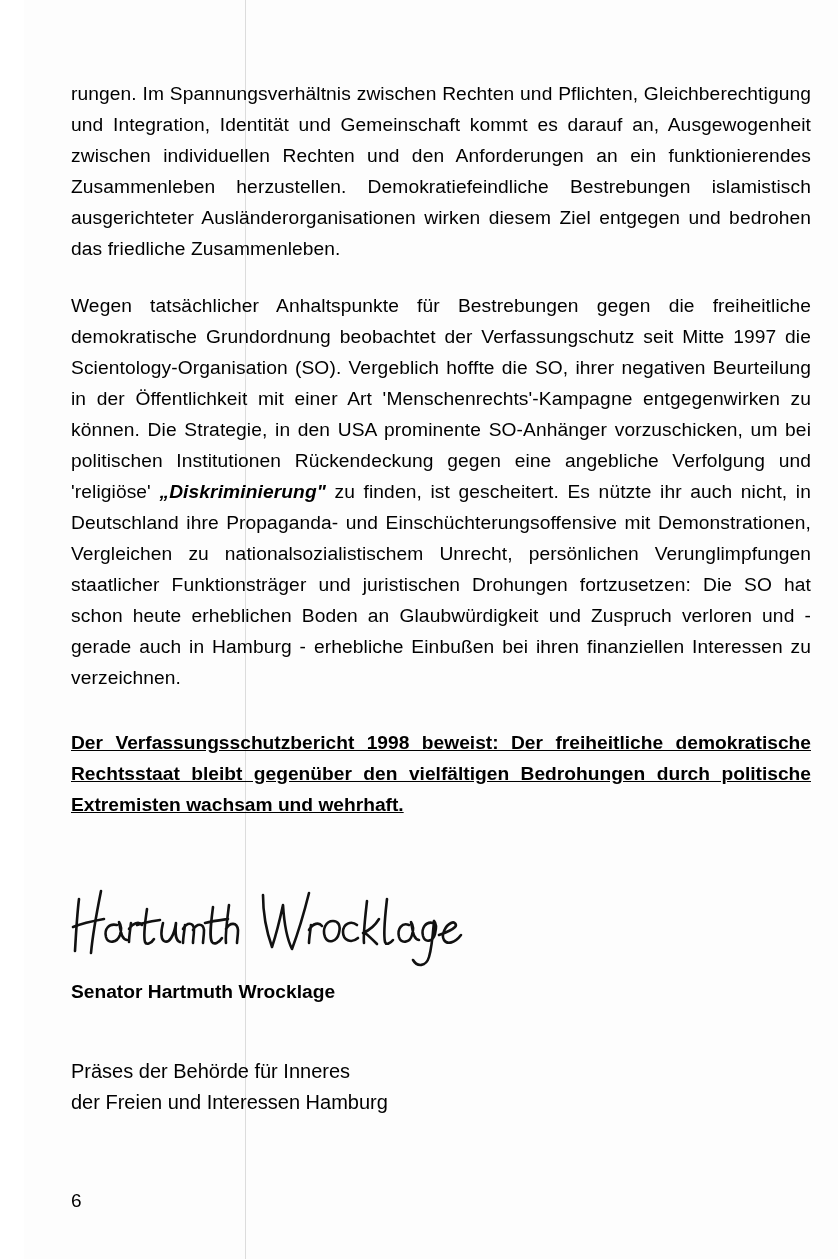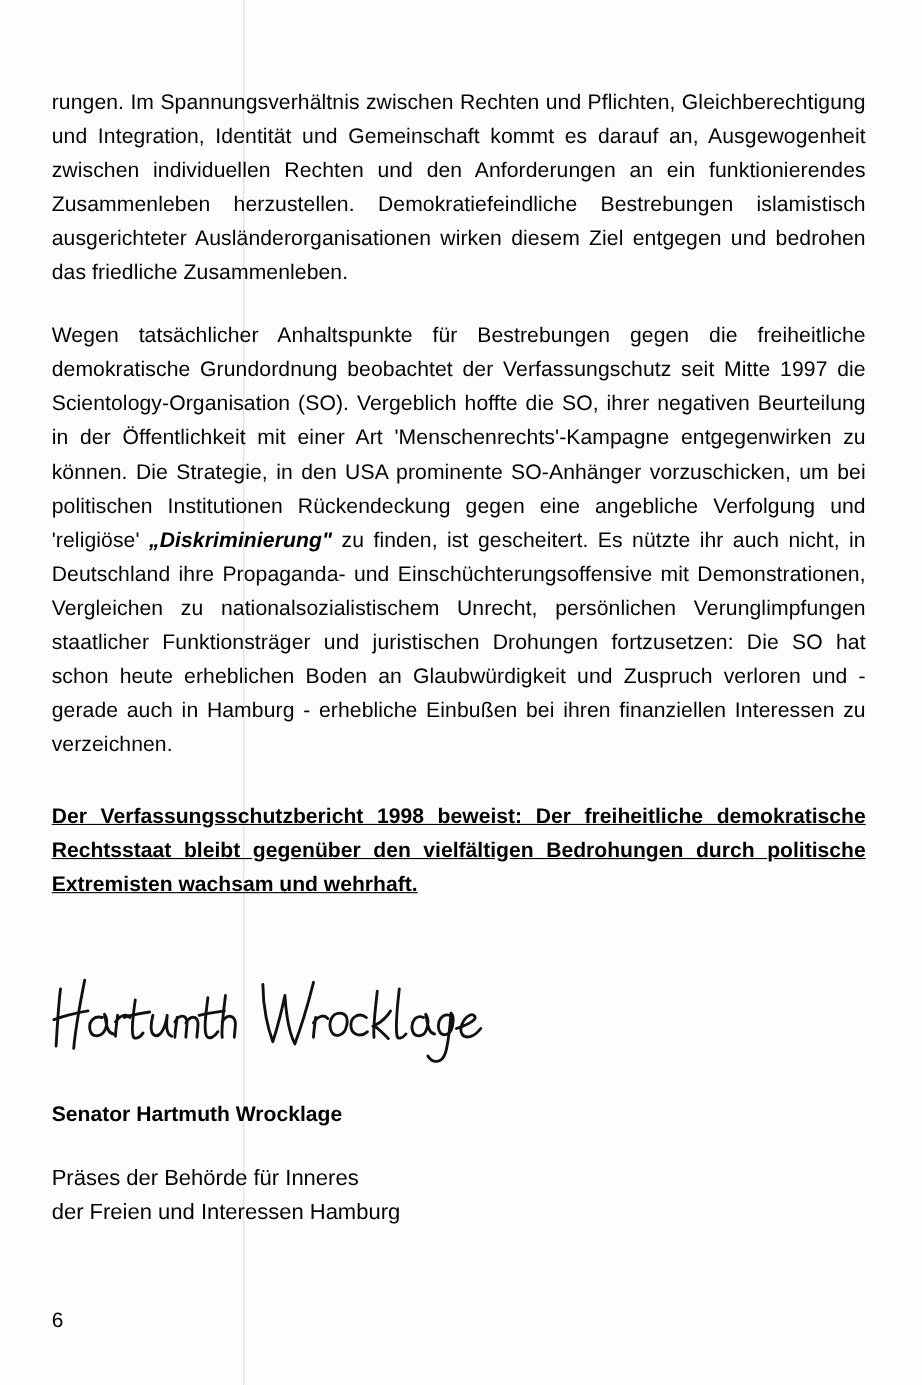--- a/index.html
+++ b/index.html
@@ -12,20 +12,21 @@
     background: #ffffff;
     font-family: "Liberation Sans", sans-serif;
     color: #000000;
     position: relative;
     overflow: hidden;
   }
   .page {
     position: absolute;
     inset: 0;
     background: #fdfdfd;
+    margin-left: 24px;
   }
   
   .scan-line {
     position: absolute;
     top: 0;
     bottom: 0;
     left: 221px;
     width: 1px;
     background: #dcdcdc;
   }
@@ -67,21 +68,21 @@
     top: 885px;
     width: 400px;
     height: 90px;
   }
   .signature svg {
     display: block;
   }
   .sig-name {
     position: absolute;
     left: 47px;
-    top: 1000px;
+    top: 978px;
     font-size: 19.2px;
     font-weight: bold;
     line-height: 28px;
   }
   .sig-role {
     position: absolute;
     left: 47px;
     top: 1056px;
     font-size: 20px;
     line-height: 31px;

